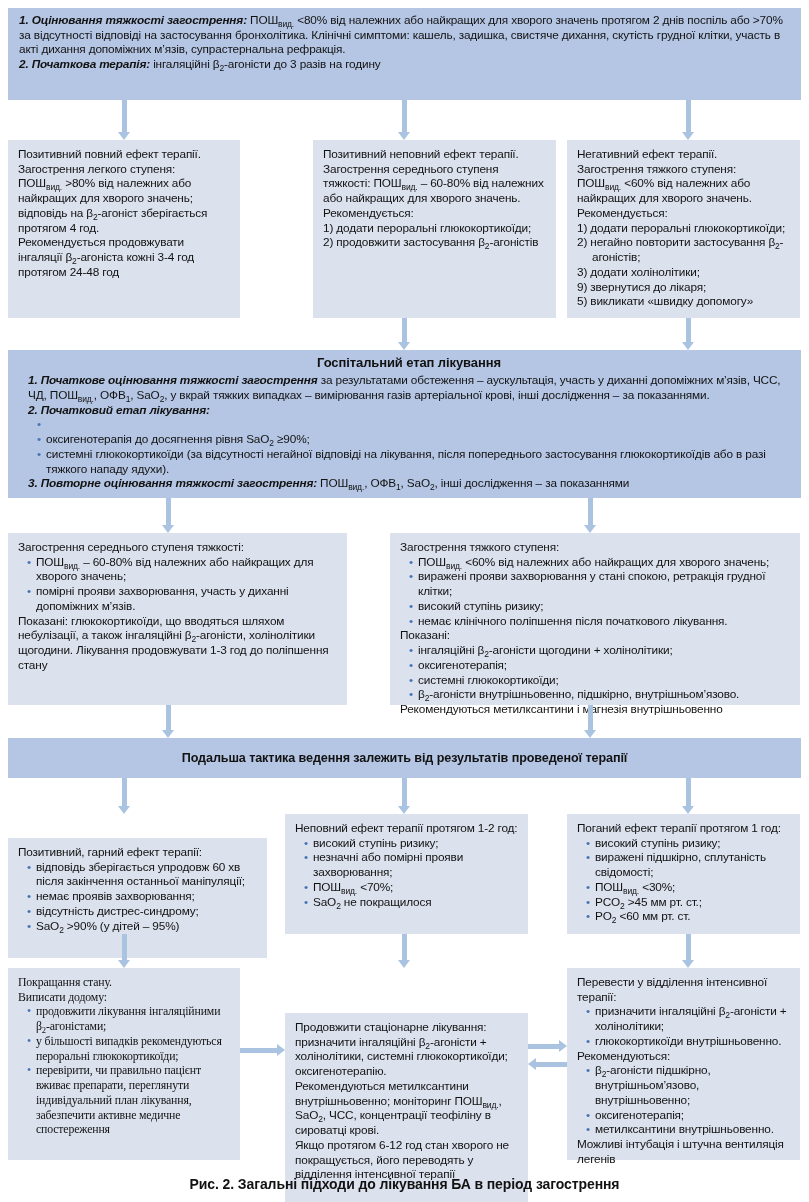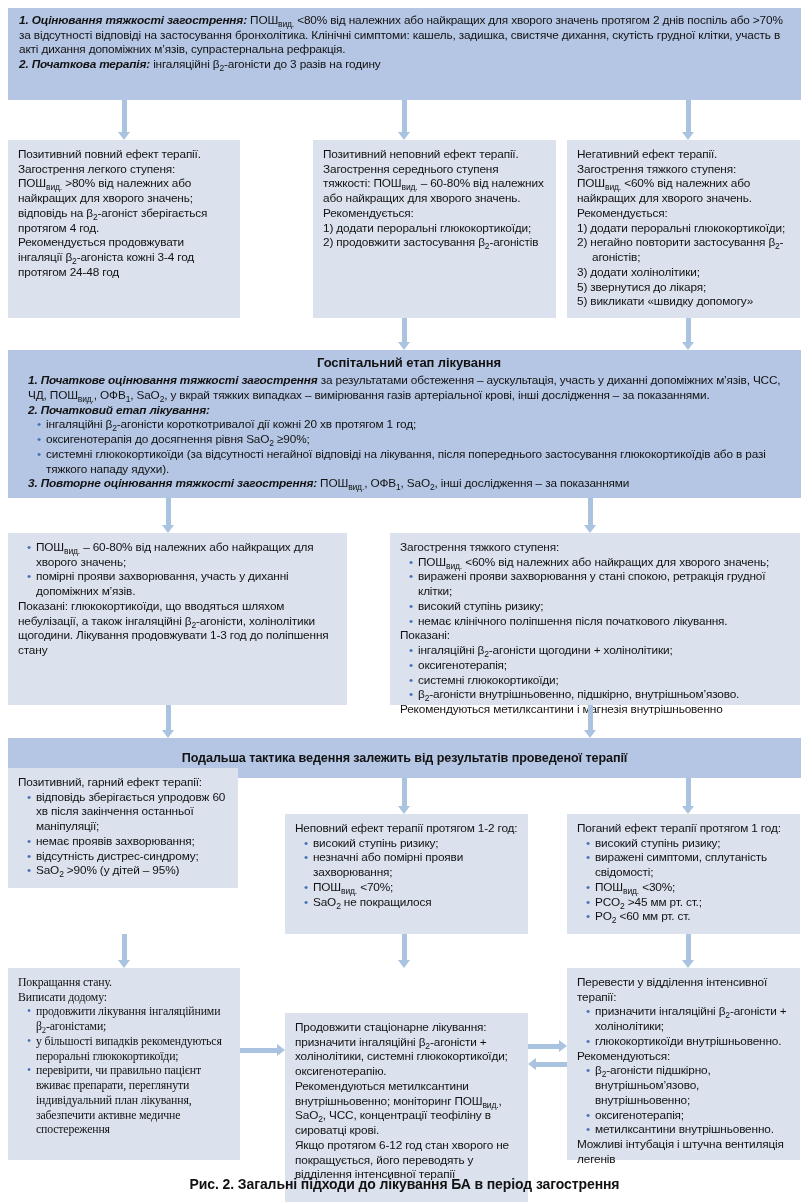--- a/index.html
+++ b/index.html
@@ -82,54 +82,54 @@
   </div>
   <div class="box" style="left:567px;top:140px;width:233px;height:178px;">
     <div>
         <div class="ln ln-p">Негативний ефект терапії.</div>
         <div class="ln ln-p">Загострення тяжкого ступеня:</div>
         <div class="ln ln-p">ПОШ<sub>вид.</sub> &lt;60% від належних або найкращих для хворого значень.</div>
         <div class="ln ln-p">Рекомендується:</div>
         <div class="ln ln-n">1) додати пероральні глюкокортикоїди;</div>
         <div class="ln ln-n">2) негайно повторити застосування β<sub>2</sub>-агоністів;</div>
         <div class="ln ln-n">3) додати холінолітики;</div>
-        <div class="ln ln-n">5) звернутися до лікаря;</div>
+        <div class="ln ln-n">9) звернутися до лікаря;</div>
         <div class="ln ln-n">5) викликати «швидку допомогу»</div>
       </div>
   </div>
 
   <div class="va" style="left:398px;top:318px;height:32px;"></div>
   <div class="va" style="left:682px;top:318px;height:32px;"></div>
 
   <div class="box hdr" style="left:8px;top:350px;width:793px;height:148px;padding-left:20px;">
     <div class="box-title">Госпітальний етап лікування</div>
     <div>
         <div class="ln ln-p"><b><i>1. Початкове оцінювання тяжкості загострення</i></b> за результатами обстеження – аускультація, участь у диханні допоміжних м’язів, ЧСС, ЧД, ПОШ<sub>вид.</sub>, ОФВ<sub>1</sub>, SaO<sub>2</sub>, у вкрай тяжких випадках – вимірювання газів артеріальної крові, інші дослідження – за показаннями.</div>
         <div class="ln ln-p"><b><i>2. Початковий етап лікування:</i></b></div>
         <div class="ln ln-b">
           <span class="dot">•</span>
-          <span>інгаляційні β<sub>2</sub>-агоністи короткотривалої дії кожні 20 хв протягом 1 год;</span>
         </div>
         <div class="ln ln-b">
           <span class="dot">•</span>
           <span>оксигенотерапія до досягнення рівня SaO<sub>2</sub> ≥90%;</span>
         </div>
         <div class="ln ln-b">
           <span class="dot">•</span>
           <span>системні глюкокортикоїди (за відсутності негайної відповіді на лікування, після попереднього застосування глюкокортикоїдів або в разі тяжкого нападу ядухи).</span>
         </div>
         <div class="ln ln-p"><b><i>3. Повторне оцінювання тяжкості загострення:</i></b> ПОШ<sub>вид.</sub>, ОФВ<sub>1</sub>, SaO<sub>2</sub>, інші дослідження – за показаннями</div>
       </div>
   </div>
 
   <div class="va" style="left:162px;top:498px;height:35px;"></div>
   <div class="va" style="left:584px;top:498px;height:35px;"></div>
 
   <div class="box" style="left:8px;top:533px;width:339px;height:172px;">
     <div>
+        <div class="ln ln-p">Загострення середнього ступеня тяжкості:</div>
         <div class="ln ln-b">
           <span class="dot">•</span>
           <span>ПОШ<sub>вид.</sub> – 60-80% від належних або найкращих для хворого значень;</span>
         </div>
         <div class="ln ln-b">
           <span class="dot">•</span>
           <span>помірні прояви захворювання, участь у диханні допоміжних м’язів.</span>
         </div>
         <div class="ln ln-p">Показані: глюкокортикоїди, що вводяться шляхом небулізації, а також інгаляційні β<sub>2</sub>-агоністи, холінолітики щогодини. Лікування продовжувати 1-3 год до поліпшення стану</div>
       </div>
@@ -178,21 +178,21 @@
   <div class="va" style="left:584px;top:705px;height:33px;"></div>
 
   <div class="bar" style="left:8px;top:738px;width:793px;height:40px;">
     <span>Подальша тактика ведення залежить від результатів проведеної терапії</span>
   </div>
 
   <div class="va" style="left:118px;top:778px;height:36px;"></div>
   <div class="va" style="left:398px;top:778px;height:36px;"></div>
   <div class="va" style="left:682px;top:778px;height:36px;"></div>
 
-  <div class="box" style="left:8px;top:768px;width:230px;height:120px;">
+  <div class="box" style="left:8px;top:838px;width:259px;height:120px;">
     <div>
         <div class="ln ln-p">Позитивний, гарний ефект терапії:</div>
         <div class="ln ln-b">
           <span class="dot">•</span>
           <span>відповідь зберігається упродовж 60 хв після закінчення останньої маніпуляції;</span>
         </div>
         <div class="ln ln-b">
           <span class="dot">•</span>
           <span>немає проявів захворювання;</span>
         </div>
@@ -229,21 +229,21 @@
   </div>
   <div class="box" style="left:567px;top:814px;width:233px;height:120px;">
     <div>
         <div class="ln ln-p">Поганий ефект терапії протягом 1 год:</div>
         <div class="ln ln-b">
           <span class="dot">•</span>
           <span>високий ступінь ризику;</span>
         </div>
         <div class="ln ln-b">
           <span class="dot">•</span>
-          <span>виражені симптоми, сплутаність свідомості;</span>
+          <span>виражені підшкірно, сплутаність свідомості;</span>
         </div>
         <div class="ln ln-b">
           <span class="dot">•</span>
           <span>ПОШ<sub>вид.</sub> &lt;30%;</span>
         </div>
         <div class="ln ln-b">
           <span class="dot">•</span>
           <span>PCO<sub>2</sub> &gt;45 мм рт. ст.;</span>
         </div>
         <div class="ln ln-b">

